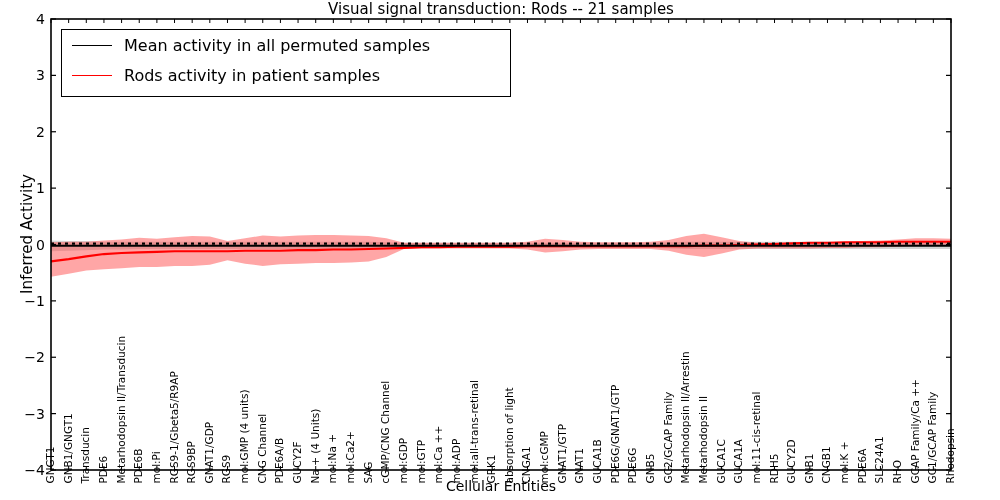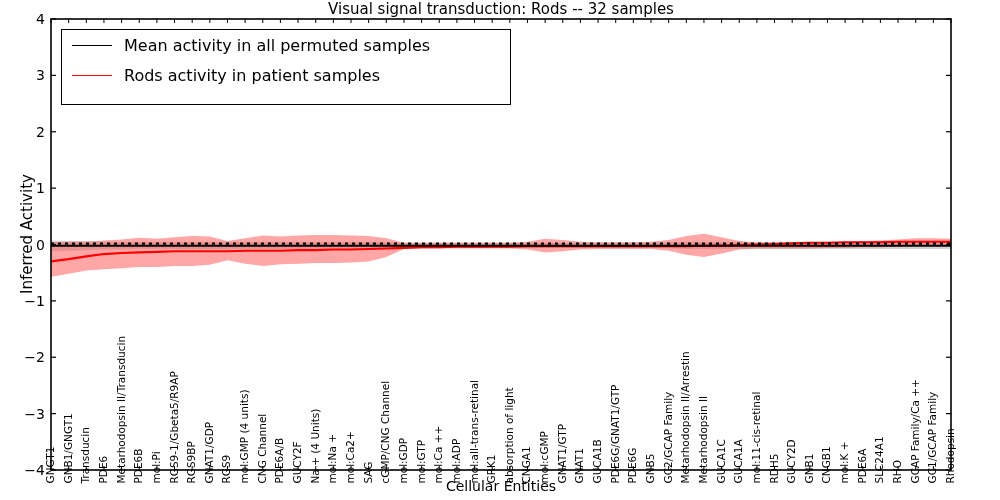--- a/index.html
+++ b/index.html
@@ -77,21 +77,21 @@
     white-space: nowrap;
     transform-origin: left bottom;
     transform: rotate(-90deg);
     line-height: 10.5px;
   }
   #legend {
     position: absolute;
     left: 61px;
     top: 29px;
     width: 450px;
-    height: 76px;
+    height: 68px;
     background: #ffffff;
     border: 1.4px solid #000000;
     box-sizing: border-box;
   }
   .legend-row {
     height: 30px;
     display: flex;
     align-items: center;
     padding-left: 10px;
   }
@@ -107,21 +107,21 @@
     font-size: 16px;
     color: #000;
     white-space: nowrap;
   }
 </style>
 </head>
 <body>
 
 <div id="figure">
 
-  <div class="chart-title">Visual signal transduction: Rods -- 32 samples</div>
+  <div class="chart-title">Visual signal transduction: Rods -- 21 samples</div>
 
   <div class="ylabel">Inferred Activity</div>
 
   <div class="xlabel">Cellular Entities</div>
 
   <svg id="plotsvg" width="1000" height="500">
       <path d="M51.00 240.55 L68.65 241.12 L86.29 241.12 L103.94 241.68 L121.59 241.68 L139.24 241.68 L156.88 241.68 L174.53 241.68 L192.18 241.68 L209.82 241.68 L227.47 241.68 L245.12 241.68 L262.76 241.68 L280.41 241.68 L298.06 241.68 L315.71 241.68 L333.35 241.68 L351.00 241.68 L368.65 241.68 L386.29 242.25 L403.94 242.81 L421.59 242.81 L439.24 242.81 L456.88 242.81 L474.53 242.81 L492.18 242.81 L509.82 242.81 L527.47 242.81 L545.12 242.81 L562.76 242.81 L580.41 242.81 L598.06 242.81 L615.71 242.81 L633.35 242.81 L651.00 242.81 L668.65 242.25 L686.29 241.68 L703.94 241.68 L721.59 241.68 L739.24 241.68 L756.88 241.68 L774.53 241.68 L792.18 241.68 L809.82 241.68 L827.47 241.68 L845.12 241.68 L862.76 241.68 L880.41 241.68 L898.06 241.68 L915.71 241.68 L933.35 241.68 L951.00 241.68 L951.00 249.01 L933.35 249.01 L915.71 249.01 L898.06 249.01 L880.41 249.01 L862.76 249.01 L845.12 249.01 L827.47 249.01 L809.82 249.01 L792.18 249.01 L774.53 249.01 L756.88 249.01 L739.24 249.01 L721.59 249.01 L703.94 249.01 L686.29 249.01 L668.65 248.45 L651.00 247.88 L633.35 247.88 L615.71 247.88 L598.06 247.88 L580.41 247.88 L562.76 247.88 L545.12 247.88 L527.47 247.88 L509.82 247.88 L492.18 247.88 L474.53 247.88 L456.88 247.88 L439.24 247.88 L421.59 247.88 L403.94 247.88 L386.29 248.45 L368.65 249.01 L351.00 249.01 L333.35 249.01 L315.71 249.01 L298.06 249.01 L280.41 249.01 L262.76 249.01 L245.12 249.01 L227.47 249.01 L209.82 249.01 L192.18 249.01 L174.53 249.01 L156.88 249.01 L139.24 249.01 L121.59 249.57 L103.94 249.57 L86.29 250.14 L68.65 250.70 L51.00 251.27 Z" fill="#b0b0b0" fill-opacity="0.55" stroke="none"></path>
       <path d="M51.00 242.25 L68.65 241.68 L86.29 241.68 L103.94 240.55 L121.59 239.43 L139.24 237.73 L156.88 238.86 L174.53 237.17 L192.18 236.04 L209.82 236.61 L227.47 241.12 L245.12 238.30 L262.76 235.48 L280.41 236.61 L298.06 235.48 L315.71 234.92 L333.35 234.92 L351.00 235.48 L368.65 236.04 L386.29 238.30 L403.94 242.81 L421.59 242.81 L439.24 242.81 L456.88 242.81 L474.53 242.81 L492.18 242.81 L509.82 242.81 L527.47 241.68 L545.12 238.86 L562.76 239.99 L580.41 241.68 L598.06 242.25 L615.71 242.25 L633.35 242.25 L651.00 241.68 L668.65 239.99 L686.29 236.04 L703.94 233.79 L721.59 237.17 L739.24 241.12 L756.88 242.81 L774.53 242.81 L792.18 242.81 L809.82 242.81 L827.47 242.25 L845.12 241.68 L862.76 241.12 L880.41 240.55 L898.06 239.43 L915.71 238.30 L933.35 238.30 L951.00 238.86 L951.00 244.50 L933.35 245.06 L915.71 245.63 L898.06 246.75 L880.41 247.32 L862.76 247.32 L845.12 247.88 L827.47 247.88 L809.82 248.45 L792.18 248.45 L774.53 248.45 L756.88 248.45 L739.24 249.57 L721.59 253.52 L703.94 256.90 L686.29 254.65 L668.65 250.70 L651.00 249.01 L633.35 249.01 L615.71 249.01 L598.06 249.01 L580.41 249.57 L562.76 251.27 L545.12 252.39 L527.47 249.57 L509.82 248.45 L492.18 248.45 L474.53 248.45 L456.88 248.45 L439.24 248.45 L421.59 248.45 L403.94 249.01 L386.29 256.90 L368.65 261.41 L351.00 262.54 L333.35 263.10 L315.71 263.10 L298.06 263.67 L280.41 264.23 L262.76 265.92 L245.12 263.67 L227.47 260.29 L209.82 264.79 L192.18 265.92 L174.53 265.92 L156.88 267.05 L139.24 267.05 L121.59 268.18 L103.94 269.31 L86.29 270.43 L68.65 273.81 L51.00 276.63 Z" fill="#ff4d4d" fill-opacity="0.50" stroke="none"></path>
       <path d="M51.00 261.41 L68.65 259.16 L86.29 256.34 L103.94 254.08 L121.59 252.96 L139.24 252.39 L156.88 251.83 L174.53 251.27 L192.18 251.27 L209.82 251.27 L227.47 251.27 L245.12 250.70 L262.76 250.70 L280.41 250.70 L298.06 250.14 L315.71 250.14 L333.35 249.57 L351.00 249.57 L368.65 249.01 L386.29 248.45 L403.94 247.88 L421.59 247.32 L439.24 247.32 L456.88 246.75 L474.53 246.75 L492.18 246.75 L509.82 246.75 L527.47 246.19 L545.12 246.19 L562.76 246.19 L580.41 246.19 L598.06 246.19 L615.71 246.19 L633.35 246.19 L651.00 246.19 L668.65 246.19 L686.29 246.19 L703.94 245.63 L721.59 245.63 L739.24 245.06 L756.88 244.50 L774.53 243.94 L792.18 243.37 L809.82 242.81 L827.47 242.81 L845.12 242.25 L862.76 242.25 L880.41 242.25 L898.06 241.68 L915.71 241.68 L933.35 241.68 L951.00 241.68 " fill="none" stroke="#ff0000" stroke-width="2.1"></path>
       <path d="M51.00 245.63 L68.65 245.63 L86.29 245.63 L103.94 245.63 L121.59 245.63 L139.24 245.63 L156.88 245.63 L174.53 245.63 L192.18 245.63 L209.82 245.63 L227.47 245.63 L245.12 245.63 L262.76 245.63 L280.41 245.63 L298.06 245.63 L315.71 245.63 L333.35 245.63 L351.00 245.63 L368.65 245.63 L386.29 245.63 L403.94 245.63 L421.59 245.63 L439.24 245.63 L456.88 245.63 L474.53 245.63 L492.18 245.63 L509.82 245.63 L527.47 245.63 L545.12 245.63 L562.76 245.63 L580.41 245.63 L598.06 245.63 L615.71 245.63 L633.35 245.63 L651.00 245.63 L668.65 245.63 L686.29 245.63 L703.94 245.63 L721.59 245.63 L739.24 245.63 L756.88 245.63 L774.53 245.63 L792.18 245.63 L809.82 245.63 L827.47 245.63 L845.12 245.63 L862.76 245.63 L880.41 245.63 L898.06 245.63 L915.71 245.63 L933.35 245.63 L951.00 245.63 " fill="none" stroke="#000000" stroke-width="2.0"></path>

